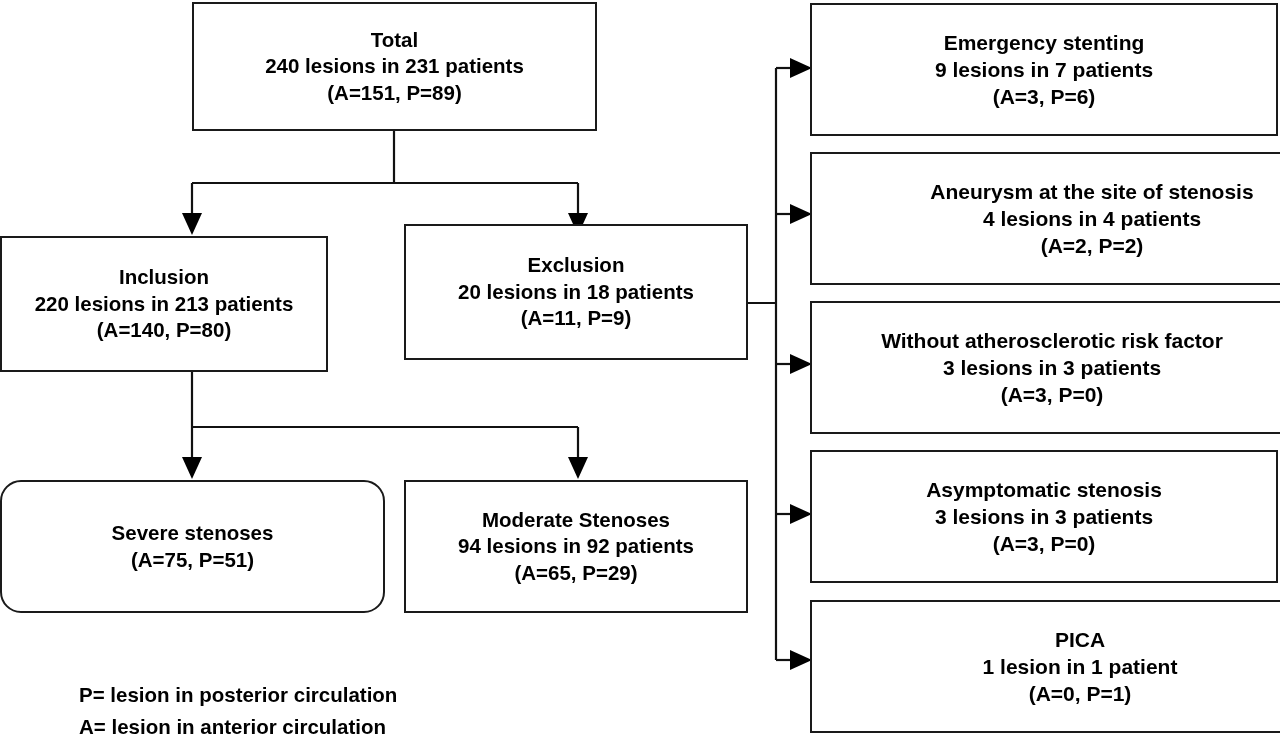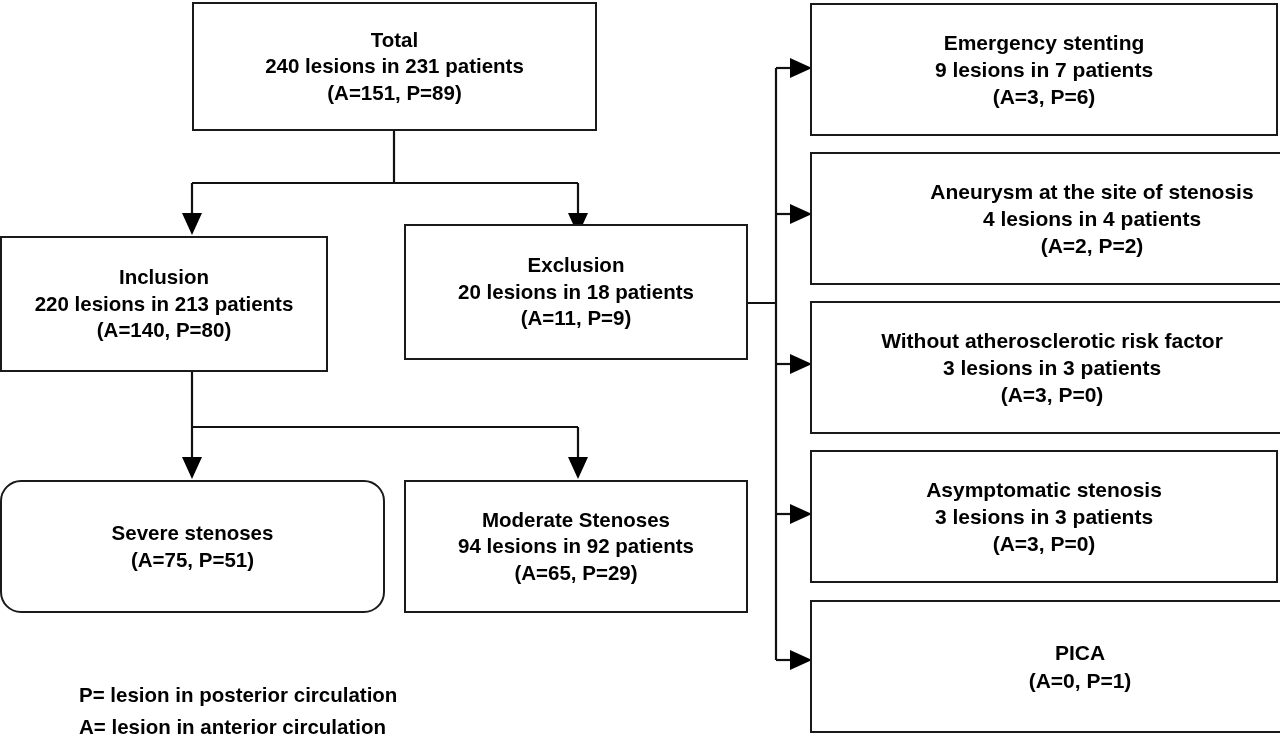--- a/index.html
+++ b/index.html
@@ -136,20 +136,21 @@
   </div>
 
   <div class="node small" style="left:810px; top:450px; width:468px; height:133px;">
     <span class="ln">Asymptomatic stenosis</span>
     <span class="ln">3 lesions in 3 patients</span>
     <span class="ln">(A=3, P=0)</span>
   </div>
 
   <div class="node small" style="left:810px; top:600px; width:540px; height:133px;">
     <span class="ln">PICA</span>
+    <span class="ln">1 lesion in 1 patient</span>
     <span class="ln">(A=0, P=1)</span>
   </div>
 
   <div class="legend" style="left:79px; top:679px;">
     <div>P= lesion in posterior circulation</div>
     <div>A= lesion in anterior circulation</div>
   </div>
 
 </div>
 

